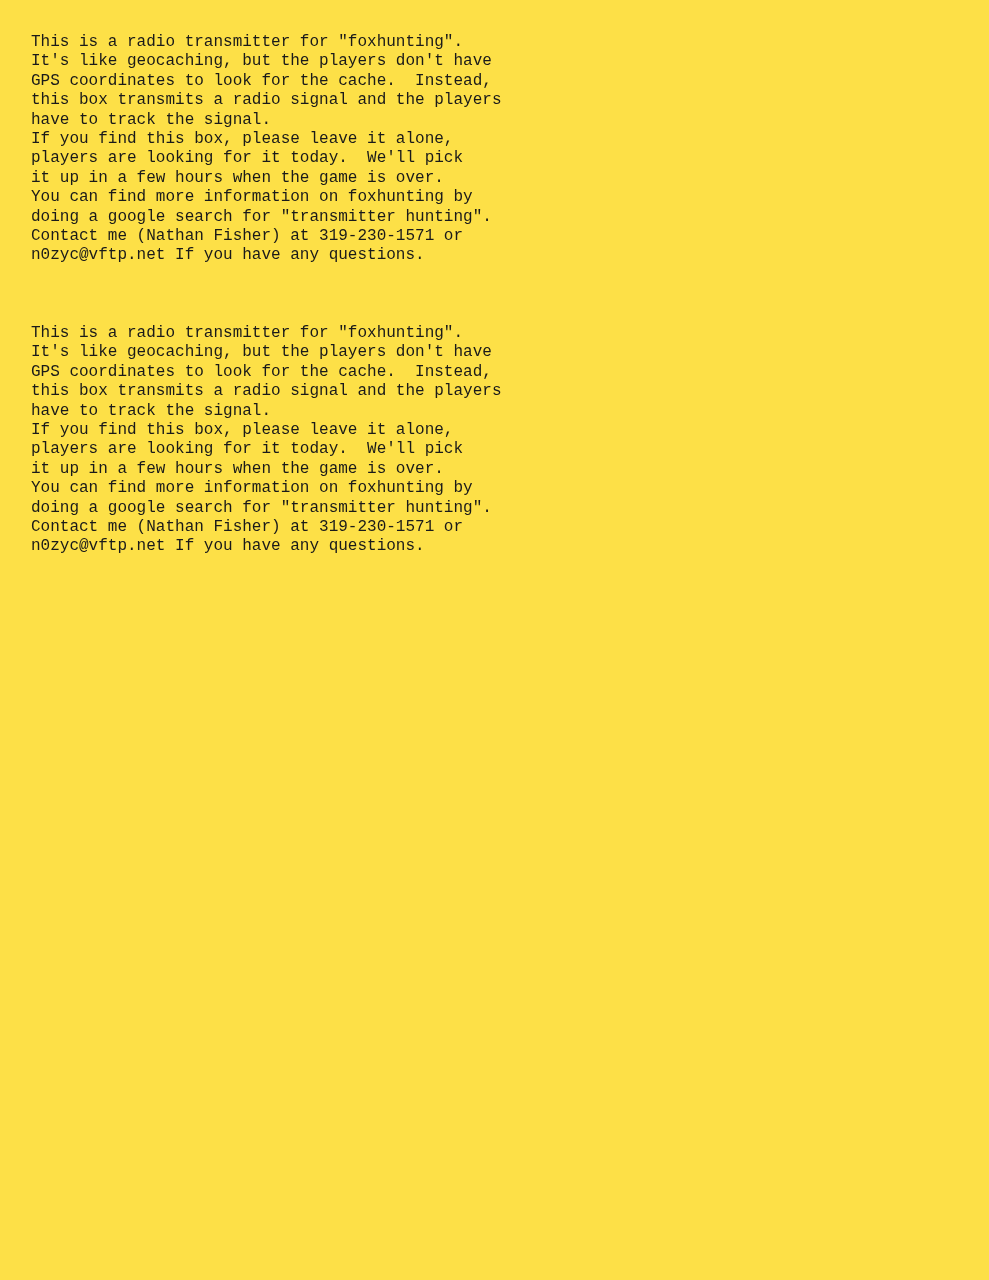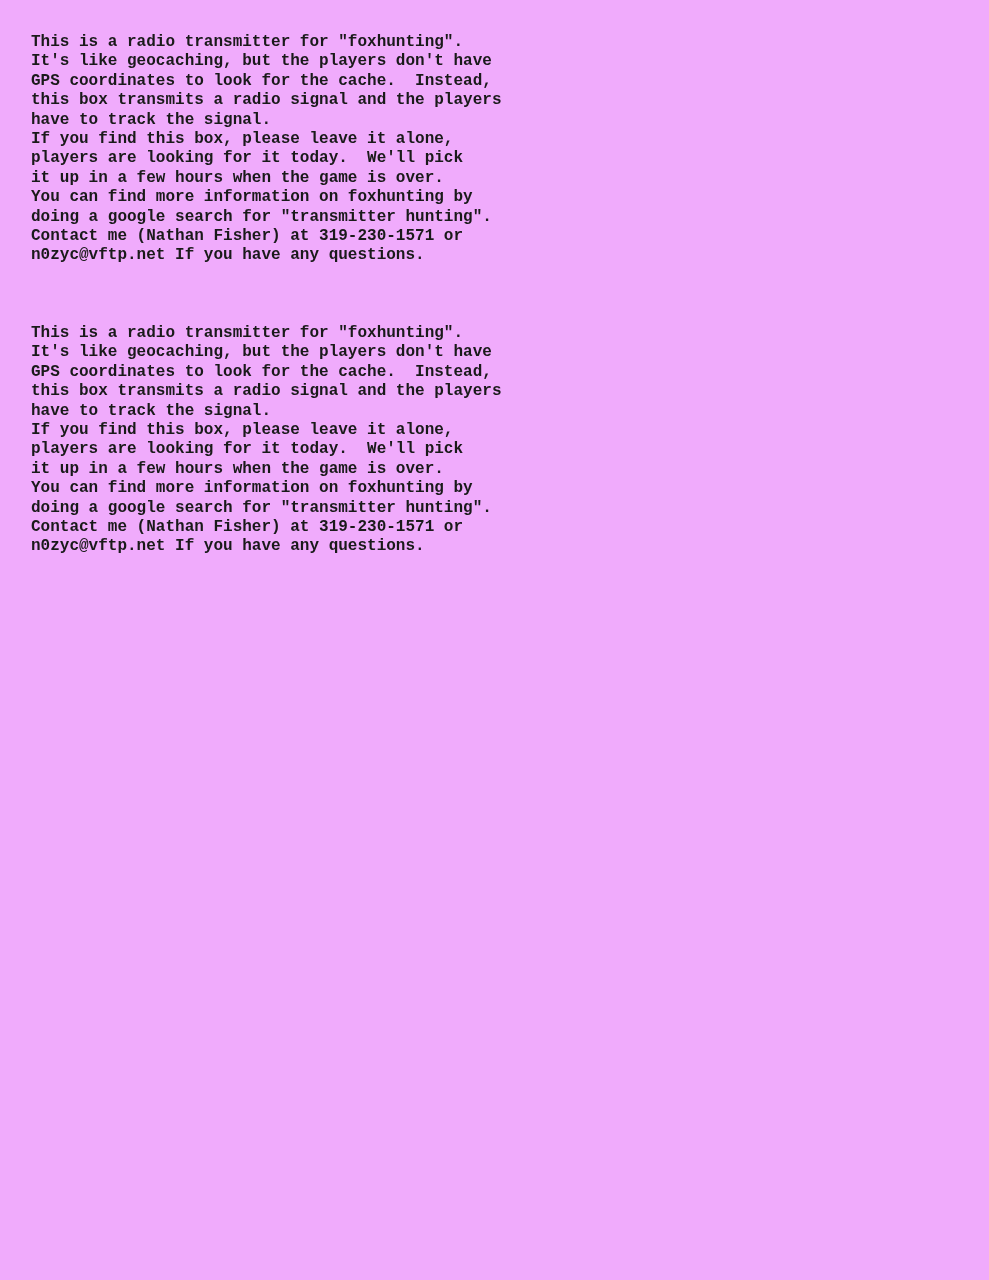--- a/index.html
+++ b/index.html
@@ -4,23 +4,22 @@
 <style>
   html, body {
     margin: 0;
     padding: 0;
     background: #ffffff;
   }
   .page {
     position: relative;
     width: 989px;
     height: 1280px;
-    background: #f0abfc;
+    background: #fde047;
     overflow: hidden;
-    font-weight: bold;
   }
   .note {
     position: absolute;
     left: 31px;
     margin: 0;
     font-family: "Liberation Mono", "DejaVu Sans Mono", monospace;
     font-size: 16px;
     line-height: 19.4px;
     letter-spacing: 0;
     color: #1a1a1a;

